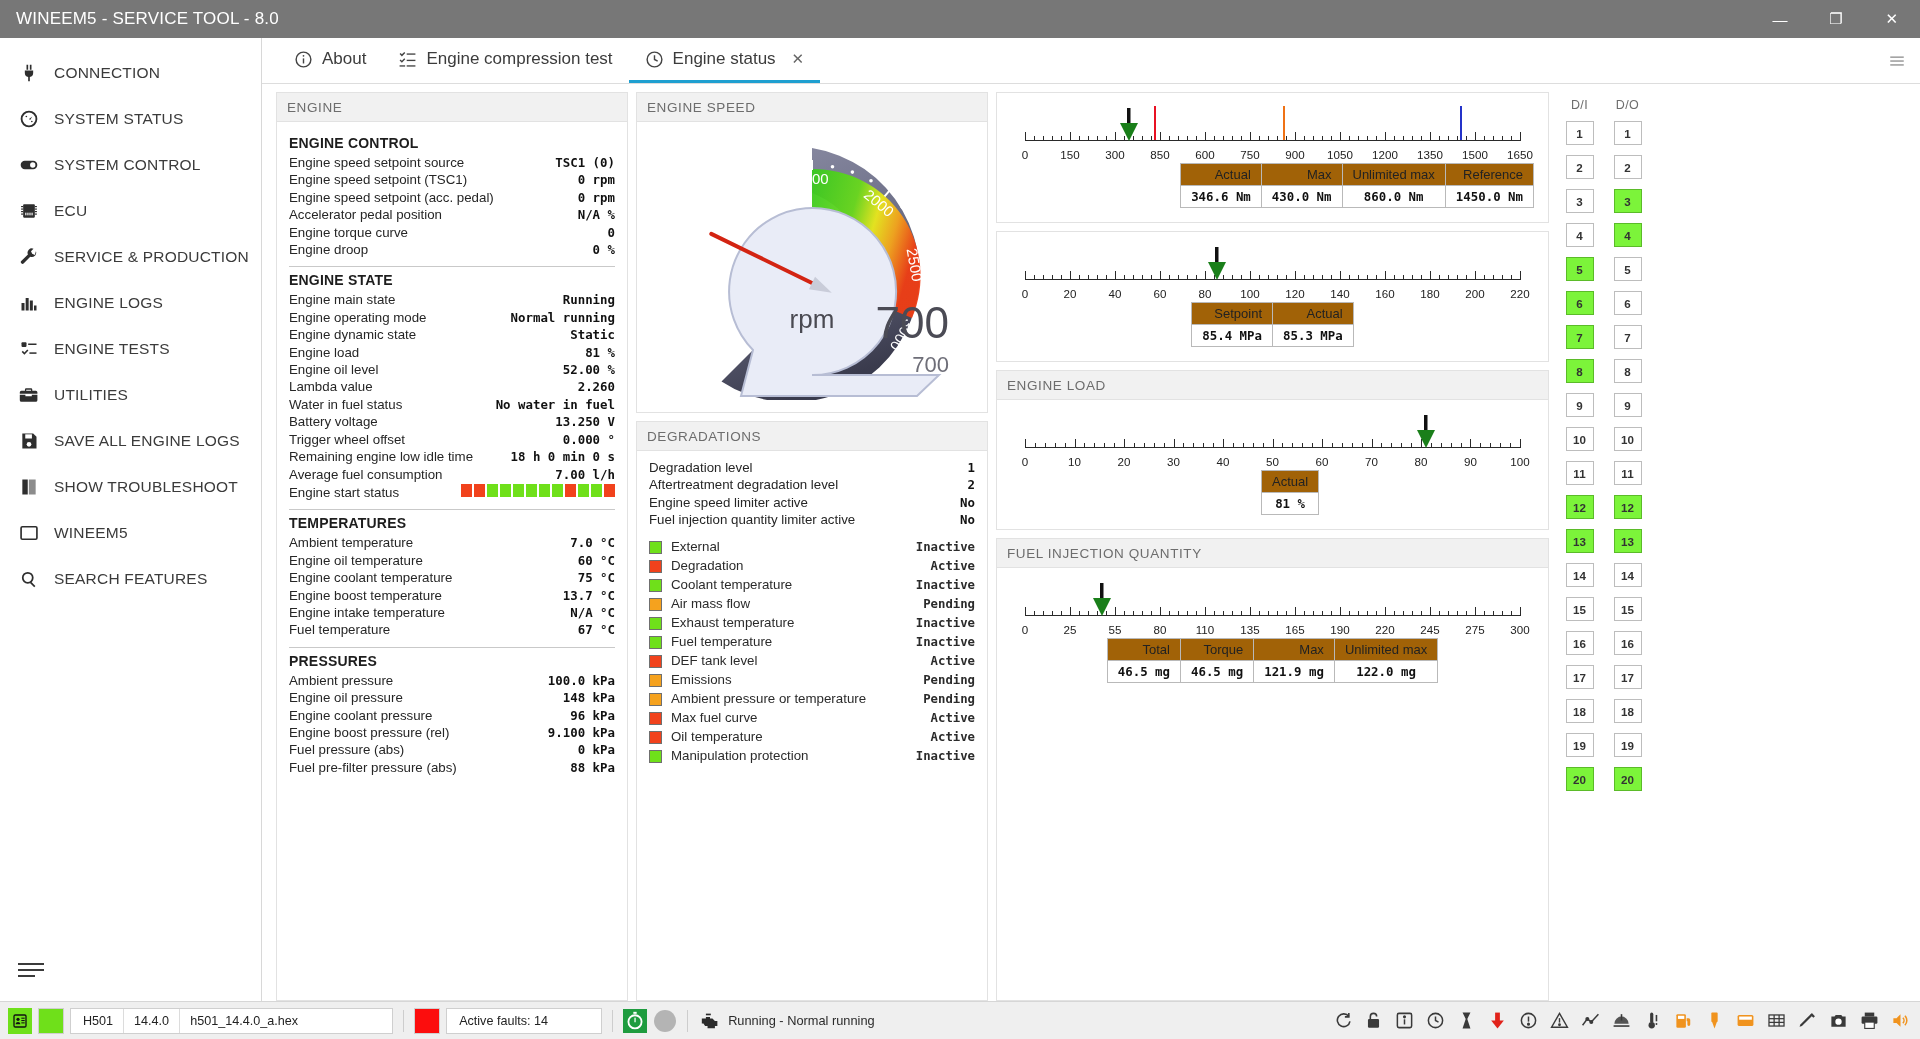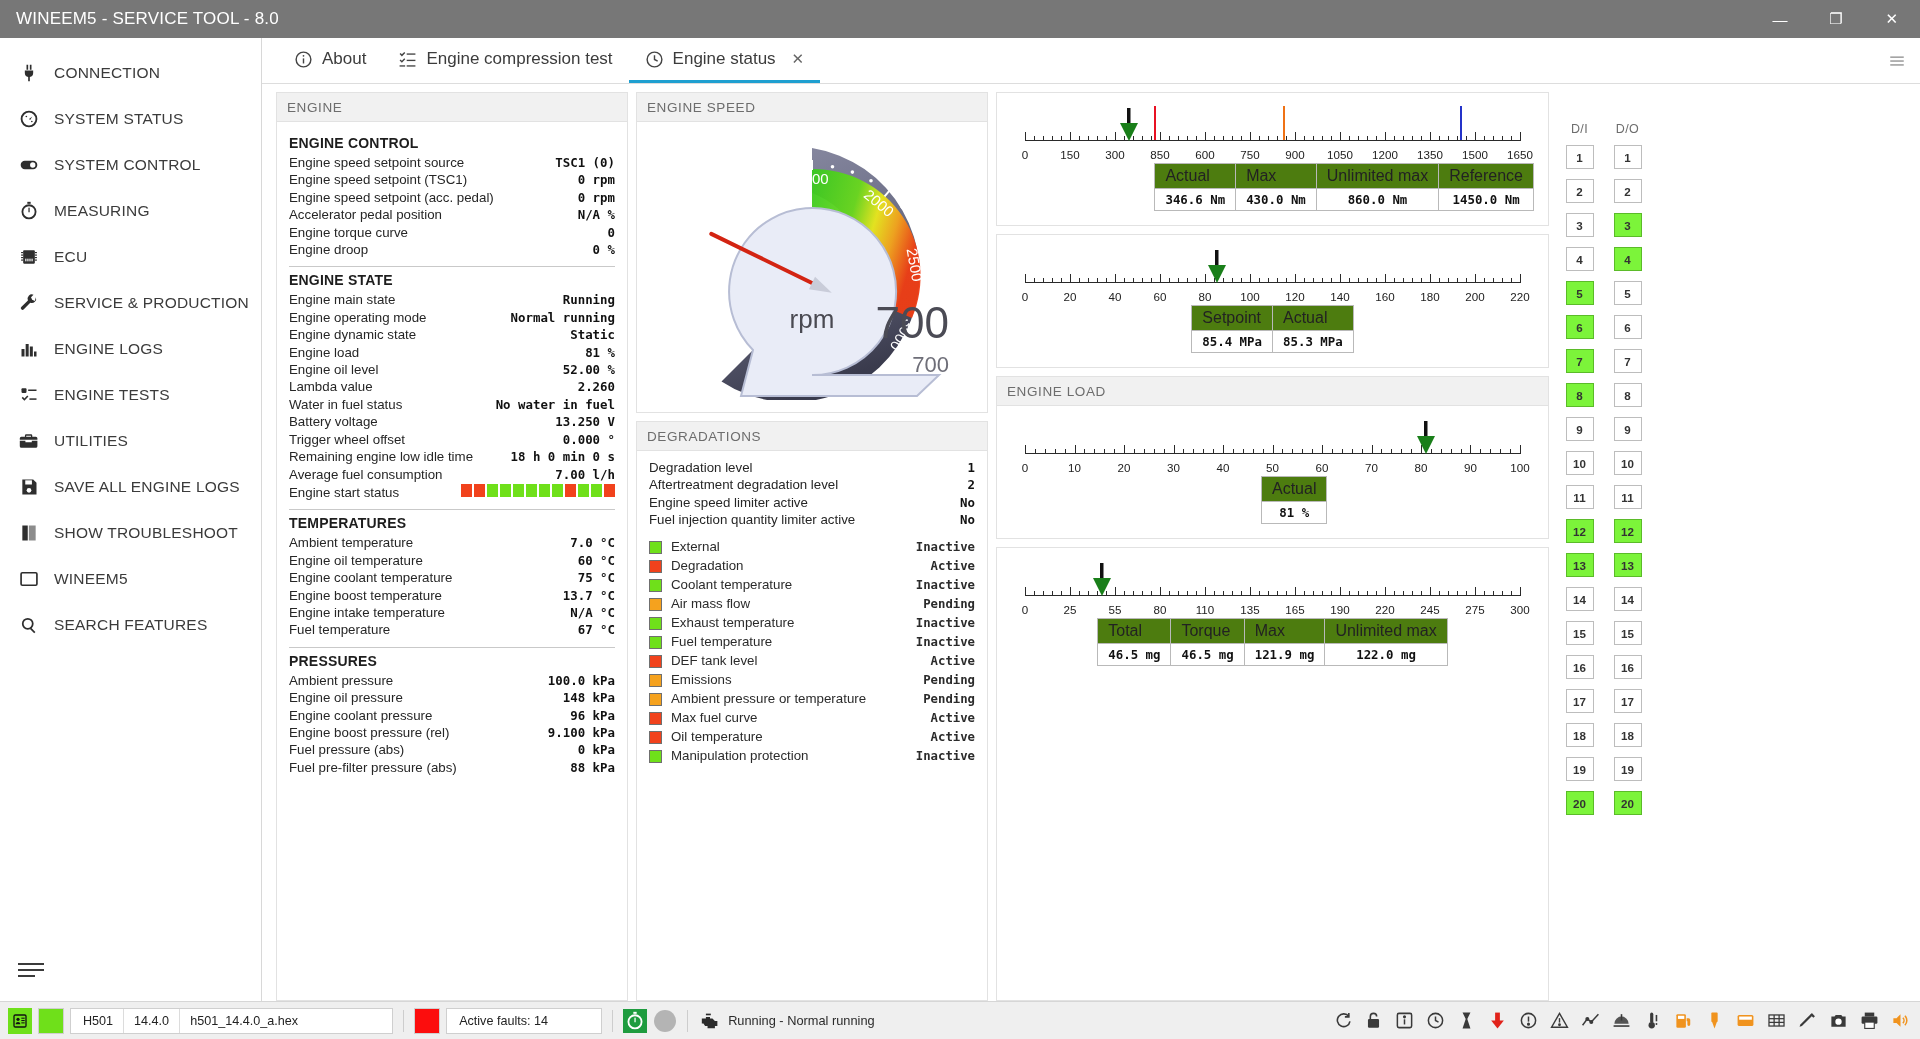--- a/index.html
+++ b/index.html
@@ -98,25 +98,25 @@
   .tick.major { height:9px; }
   .tick.minor { height:5px; }
   .tlab { position:absolute; bottom:6px; transform:translateX(-50%); font-size:11.6px; color:#222; font-family:"Liberation Sans",sans-serif; }
   .marker { position:absolute; bottom:27px; width:2px; height:34px; }
   .pointer { position:absolute; bottom:25px; transform:translateX(-50%); width:22px; }
   .pointer svg { display:block; }
 
   .boxrow { display:flex; justify-content:center; margin-top:-4px; }
   .vbox { border:1px solid #b9b9b9; border-right:none; }
   .vbox:last-child { border-right:1px solid #b9b9b9; }
-  .vbox .bh { padding:3px 10px 3px; font-size:16px; text-align:left; color:#222; border-bottom:1px solid #b9b9b9; background:#4d7c0f;}
+  .vbox .bh { padding:3px 10px 3px; font-size:13px; text-align:right; color:#222; border-bottom:1px solid #b9b9b9; background:#a16207;}
   .vbox .bv { padding:3px 10px 3px; font-size:12.4px; text-align:center; font-family:"DejaVu Sans Mono","Liberation Mono",monospace; font-weight:700; color:#111; }
 
   
-  .io-col { width:41px; display:flex; flex-direction:column; align-items:center;margin-top:24px; }
+  .io-col { width:41px; display:flex; flex-direction:column; align-items:center; }
   .io-hd { font-size:12.5px; color:#6d6d6d; letter-spacing:.4px; margin:6px 0 9px; }
   .io-cell {
     width:28px; height:24px; border:1px solid #bdbdbd; background:#ffffff;
     display:flex; align-items:center; justify-content:center;
     font-size:11.6px; font-weight:700; color:#333; margin-bottom:10px;
   }
   .io-cell.on { background:#7CF43A; border-color:#5bbb29; }
 
   
   .statusbar {
@@ -171,30 +171,20 @@
             <span>SYSTEM STATUS</span>
           </div>
           <div class="side-item">
             <span class="side-ico">
               <svg width="20" height="20" viewBox="0 0 24 24" fill="currentColor">
                 <rect x="2" y="7" width="20" height="10" rx="5"></rect>
                 <circle cx="16.5" cy="12" r="3.2" fill="#fff"></circle>
               </svg>
             </span>
             <span>SYSTEM CONTROL</span>
-          </div>
-          <div class="side-item">
-            <span class="side-ico">
-              <svg width="20" height="20" viewBox="0 0 24 24" fill="currentColor">
-                <rect x="10" y="1" width="4" height="2.4"></rect>
-                <path d="M12 4a9 9 0 1 0 0 18 9 9 0 0 0 0-18zm0 2.2A6.8 6.8 0 1 1 12 19.8 6.8 6.8 0 0 1 12 6.2z"></path>
-                <rect x="11.3" y="8" width="1.5" height="5.5"></rect>
-              </svg>
-            </span>
-            <span>MEASURING</span>
           </div>
           <div class="side-item">
             <span class="side-ico">
               <svg width="20" height="20" viewBox="0 0 24 24" fill="currentColor">
                 <rect x="5" y="4" width="14" height="16" rx="1"></rect>
                 <g fill="#fff">
                   <rect x="7.5" y="14" width="1.4" height="3.2"></rect>
                   <rect x="10" y="14" width="1.4" height="3.2"></rect>
                   <rect x="12.5" y="14" width="1.4" height="3.2"></rect>
                   <rect x="15" y="14" width="1.4" height="3.2"></rect>
@@ -919,20 +909,21 @@
                 </div>
                 <div class="boxrow" style="justify-content: flex-start; padding-left: 250px;">
                   <div class="vbox">
                     <div class="bh">Actual</div>
                     <div class="bv">81 %</div>
                   </div>
                 </div>
               </div>
           </div>
           <div class="panel" style="flex:1">
+            <div class="panel-hd">FUEL INJECTION QUANTITY</div>
             <div class="scale-area" id="sc-inj">
                 <div class="scale-track">
                   <div class="axis"></div>
                   <div class="tick major" style="left:calc(14px + 0% - 0px)"></div>
                   <div class="tlab" style="left:calc(14px + 0% - 0px)">0</div>
                   <div class="tick minor" style="left:calc(14px + 1.8181818181818183% - 0.5090909090909091px)"></div>
                   <div class="tick minor" style="left:calc(14px + 3.6363636363636367% - 1.0181818181818183px)"></div>
                   <div class="tick minor" style="left:calc(14px + 5.454545454545454% - 1.5272727272727271px)"></div>
                   <div class="tick minor" style="left:calc(14px + 7.272727272727273% - 2.0363636363636366px)"></div>
                   <div class="tick major" style="left:calc(14px + 9.090909090909092% - 2.5454545454545454px)"></div>

